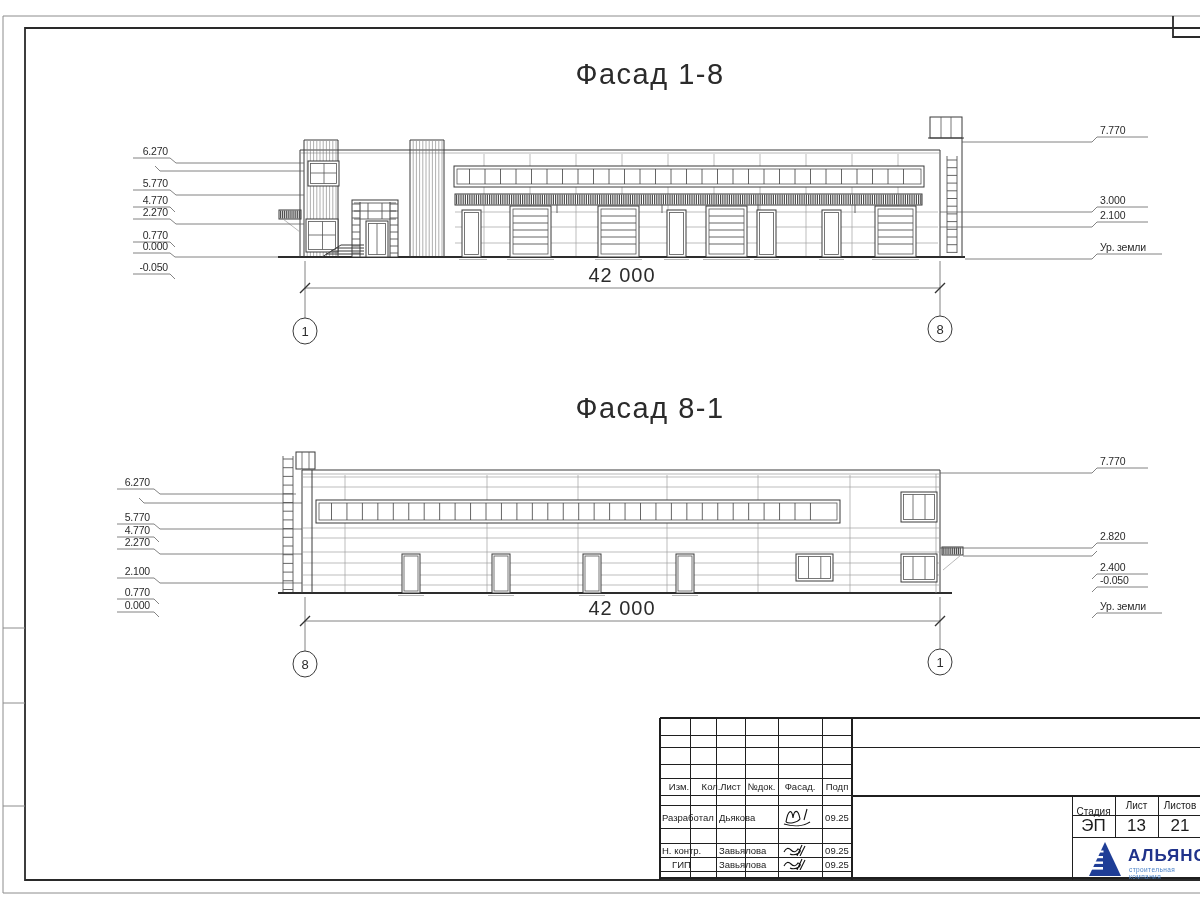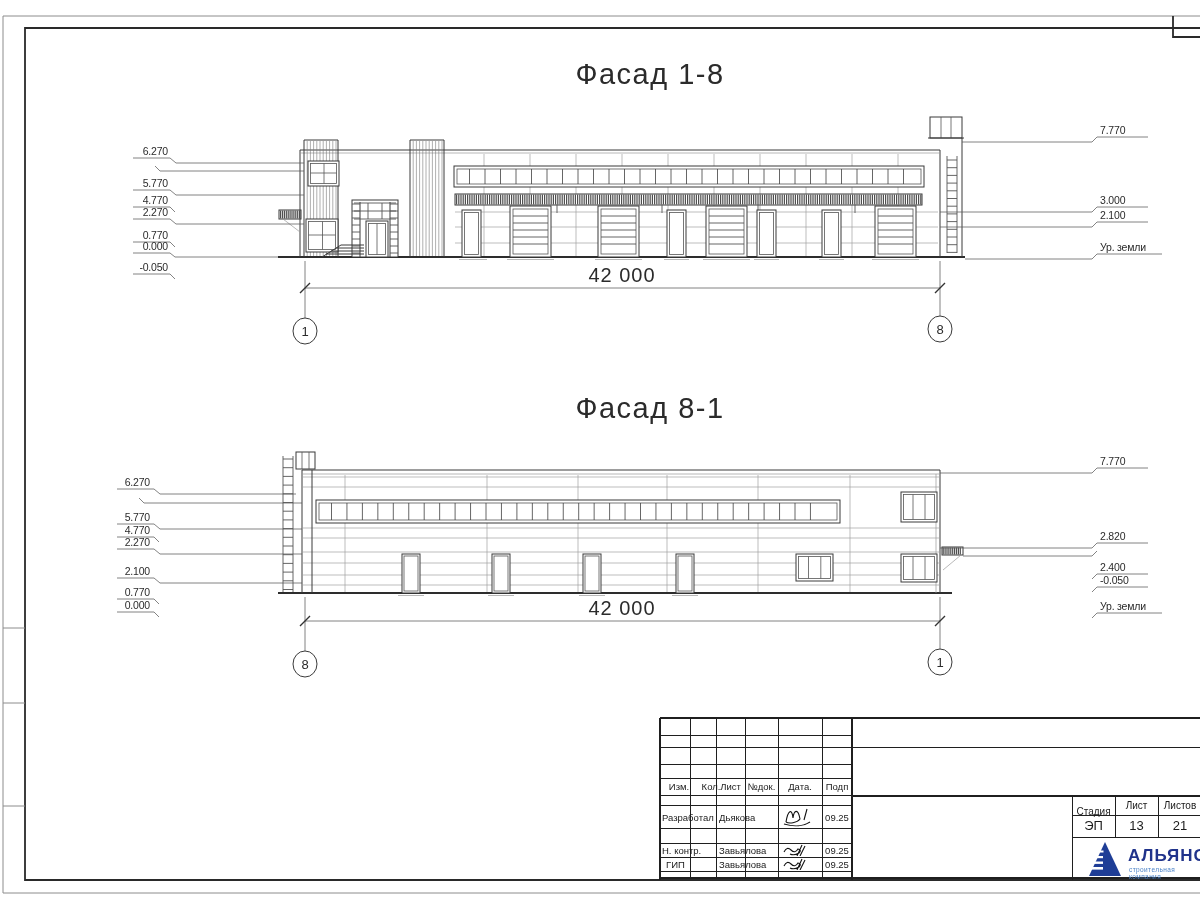--- a/index.html
+++ b/index.html
@@ -25,21 +25,21 @@
   .tmark{font-size:10.5px;letter-spacing:-0.2px}
   .ttitle{font-size:29px;letter-spacing:1.5px}
   .tdim{font-size:20px;letter-spacing:1px}
   .tbub{font-size:13px}
   
   #stamp{position:absolute;left:660px;top:718px;width:544px;height:162px;z-index:2;color:#1b1b1b;}
   #stamp .sl{position:absolute;background:#1f1f1f;z-index:1}
   #stamp .cell{position:absolute;z-index:2;display:flex;align-items:center;justify-content:center;
                white-space:nowrap;color:#1b1b1b;}
   #stamp .cl{justify-content:flex-start}
-  .s9{font-size:9.5px}.s10{font-size:10px}.s11{font-size:13px}.s12{font-size:12px}
+  .s9{font-size:9.5px}.s10{font-size:10px}.s11{font-size:17px}.s12{font-size:12px}
   #logo-cell{position:absolute;left:414px;top:120px;width:130px;height:41px;z-index:2;overflow:visible}
   #logo-name{position:absolute;left:54px;top:8px;font-size:17px;font-weight:bold;color:#20338b;letter-spacing:1px}
   #logo-tag{position:absolute;left:55px;top:28px;font-size:6.5px;color:#4c83c8;letter-spacing:0.4px}
   .sig{position:absolute;z-index:2}
 </style>
 </head>
 <body>
 
 <div id="page">
 
@@ -706,32 +706,32 @@
     </g>
   </g>
 </svg>
 
 <div id="stamp">
 
   <div class="cell s9" style="left:1px;top:61px;width:36px;height:15px">Изм.</div>
   <div class="cell s9" style="left:39px;top:61px;width:24px;height:15px">Кол.</div>
   <div class="cell s9" style="left:57px;top:61px;width:27px;height:15px">Лист</div>
   <div class="cell s9" style="left:86px;top:61px;width:31px;height:15px">№док.</div>
-  <div class="cell s9" style="left:119px;top:61px;width:42px;height:15px">Дата.</div>
+  <div class="cell s9" style="left:119px;top:61px;width:42px;height:15px">Фасад.</div>
   <div class="cell s9" style="left:163px;top:61px;width:28px;height:15px">Подп</div>
 
   <div class="cell cl s9" style="left:2px;top:91px;width:55px;height:16px">Разработал</div>
   <div class="cell cl s9" style="left:59px;top:91px;width:57px;height:16px">Дьякова</div>
   <div class="cell s9" style="left:163px;top:91px;width:28px;height:16px">09.25</div>
 
   <div class="cell cl s9" style="left:2px;top:125px;width:55px;height:14px">Н. контр.</div>
   <div class="cell cl s9" style="left:59px;top:125px;width:57px;height:14px">Завьялова</div>
   <div class="cell s9" style="left:163px;top:125px;width:28px;height:14px">09.25</div>
 
-  <div class="cell cl s9" style="left:6px;top:139px;width:39px;height:14px">ГИП</div>
+  <div class="cell cl s9" style="left:12px;top:139px;width:39px;height:14px">ГИП</div>
   <div class="cell cl s9" style="left:59px;top:139px;width:57px;height:14px">Завьялова</div>
   <div class="cell s9" style="left:163px;top:139px;width:28px;height:14px">09.25</div>
 
   <svg class="sig" style="left:120px;top:88px" width="40" height="21" viewBox="0 0 40 21">
     <path d="M6 16 C8 4 12 2 13 12 C14 4 18 2 20 13 C17 17 9 18 6 16 M4 18 C14 21 24 20 30 16 M24 14 L27 3" stroke="#111" stroke-width="1.1" fill="none"></path>
   </svg>
   <svg class="sig" style="left:122px;top:126px" width="36" height="12" viewBox="0 0 36 12">
     <path d="M2 8 q3 -6 7 -2 t7 -1 q4 1 1 4 q-5 3 -9 1 M20 1 l-5 11 M23 2 l-5 10" stroke="#111" stroke-width="1.1" fill="none"></path>
   </svg>
   <svg class="sig" style="left:122px;top:140px" width="36" height="12" viewBox="0 0 36 12">

